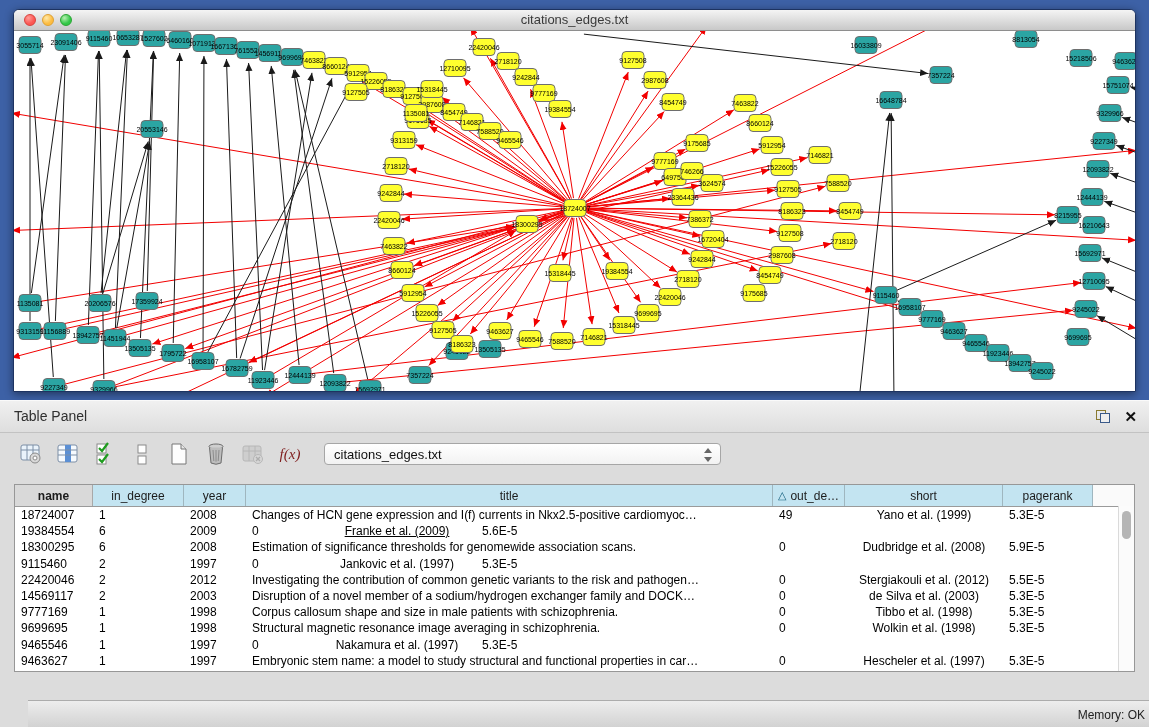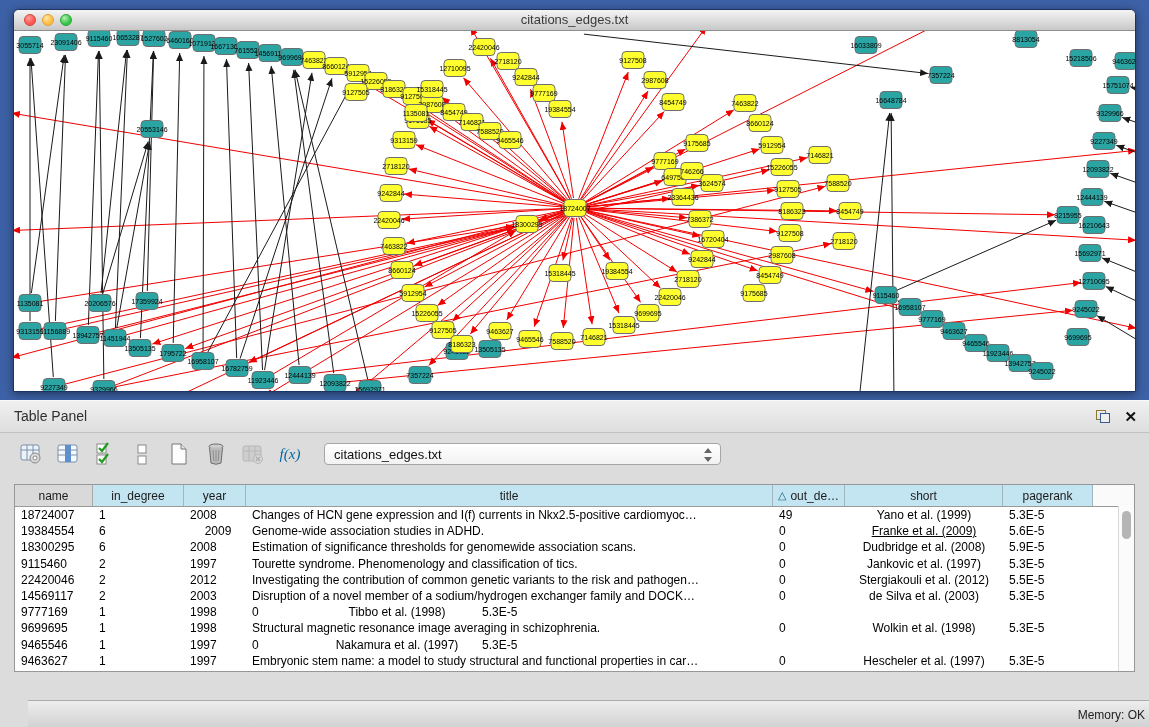--- a/index.html
+++ b/index.html
@@ -29,36 +29,36 @@
   .panel-title{position:absolute;left:14px;top:0;line-height:31px;font-size:14px;color:#303030;}
   .panel-hicons{position:absolute;right:12px;top:0;height:31px;display:flex;align-items:center;gap:14px;}
   .float-ic{position:relative;width:14px;height:13px;display:inline-block;}
   .float-ic .sq1{position:absolute;left:0;top:0;width:8px;height:8px;border:1.5px solid #8a7a30;background:transparent;}
   .float-ic .sq2{position:absolute;right:0;bottom:0;width:8px;height:8px;border:1.5px solid #3a5a8a;background:#EFEFEF;}
   .close-x{font-size:15px;font-weight:bold;color:#111;line-height:15px;cursor:default;}
 
   .toolbar{height:42px;display:flex;align-items:center;padding-left:18px;gap:11px;}
   .tbtn{width:26px;height:26px;display:flex;align-items:center;justify-content:center;}
   .tbtn svg{display:block;}
-  .fx{font-size:15px;color:#0369a1;font-style:italic;font-family:"Liberation Serif",serif;}
+  .fx{font-size:15px;color:#7f1d1d;font-style:italic;font-family:"Liberation Serif",serif;}
   .combo{margin-left:10px;width:397px;height:22px;background:linear-gradient(#FFF,#F2F2F2);
       border:1px solid #A6A6A6;border-radius:4px;display:flex;align-items:center;position:relative;
       font-size:13px;color:#111;padding-left:9px;box-sizing:border-box;}
   .combo-arrows{position:absolute;right:7px;top:3px;width:9px;height:16px;}
   .combo-arrows .up{position:absolute;top:1px;left:0;width:0;height:0;border-left:4px solid transparent;
       border-right:4px solid transparent;border-bottom:5px solid #666;}
   .combo-arrows .dn{position:absolute;bottom:1px;left:0;width:0;height:0;border-left:4px solid transparent;
       border-right:4px solid transparent;border-top:5px solid #666;}
 
   .table-wrap{position:absolute;left:14px;top:84px;width:1121px;height:188px;border:1px solid #979797;
       background:#fff;box-sizing:border-box;overflow:hidden;}
   .thead{display:flex;height:21px;border-bottom:1px solid #9a9a9a;}
   .hcell{box-sizing:border-box;background:#C3E4F1;border-right:1px solid #9fb6bf;font-size:12px;color:#1c1c1c;
       display:flex;align-items:center;justify-content:center;overflow:hidden;white-space:nowrap;}
-  .hcell.sel{background:#D9D9D9;border-right-color:#a8a8a8;}
+  .hcell.sel{background:#D9D9D9;border-right-color:#a8a8a8;font-weight:bold;}
   .hcell .sortglyph{color:#16607f;margin-right:4px;font-size:11px;}
   .hfill{flex:1;background:#FAFAFA;}
   .trow{display:flex;height:16.2px;line-height:16.2px;font-size:12px;color:#000;white-space:nowrap;}
   .tcell{box-sizing:border-box;padding-left:6px;overflow:hidden;}
   .tcell.center{text-align:center;padding-left:0;}
   .vscroll{position:absolute;right:0;top:21px;bottom:0;width:15px;background:#FBFBFB;border-left:1px solid #DADADA;}
   .vthumb{position:absolute;left:3px;top:5px;width:9px;height:28px;background:#B5B5B5;border-radius:5px;}
 
   .tabbar{position:absolute;left:0;right:12px;top:274px;display:flex;justify-content:flex-end;margin-top:41px;}
   .seg{display:flex;border:1px solid #8B8B8B;border-radius:5px;overflow:hidden;height:20px;
@@ -829,40 +829,38 @@
           <div class="tcell" style="width: 91px;">1</div>
           <div class="tcell" style="width: 62px;">2008</div>
           <div class="tcell" style="width: 527px;">Changes of HCN gene expression and I(f) currents in Nkx2.5-positive cardiomyoc…</div>
           <div class="tcell" style="width: 72px;">49</div>
           <div class="tcell center" style="width: 158px;">Yano et al. (1999)</div>
           <div class="tcell" style="width: 90px;">5.3E-5</div>
         </div>
         <div class="trow">
           <div class="tcell" style="width: 78px;">19384554</div>
           <div class="tcell" style="width: 91px;">6</div>
-          <div class="tcell" style="width: 62px; text-align: center;">2009</div>
-          <div class="tcell" style="width: 527px;">Genome-wide association studies in ADHD.</div>
+          <div class="tcell" style="width: 62px;">2009</div>
           <div class="tcell" style="width: 72px;">0</div>
           <div class="tcell center" style="width: 158px; text-decoration: underline;">Franke et al. (2009)</div>
           <div class="tcell" style="width: 90px;">5.6E-5</div>
         </div>
         <div class="trow">
           <div class="tcell" style="width: 78px;">18300295</div>
           <div class="tcell" style="width: 91px;">6</div>
           <div class="tcell" style="width: 62px;">2008</div>
           <div class="tcell" style="width: 527px;">Estimation of significance thresholds for genomewide association scans.</div>
           <div class="tcell" style="width: 72px;">0</div>
           <div class="tcell center" style="width: 158px;">Dudbridge et al. (2008)</div>
           <div class="tcell" style="width: 90px;">5.9E-5</div>
         </div>
         <div class="trow">
           <div class="tcell" style="width: 78px;">9115460</div>
           <div class="tcell" style="width: 91px;">2</div>
           <div class="tcell" style="width: 62px;">1997</div>
-          <div class="tcell" style="width: 527px;">Tourette syndrome. Phenomenology and classification of tics.</div>
           <div class="tcell" style="width: 72px;">0</div>
           <div class="tcell center" style="width: 158px;">Jankovic et al. (1997)</div>
           <div class="tcell" style="width: 90px;">5.3E-5</div>
         </div>
         <div class="trow">
           <div class="tcell" style="width: 78px;">22420046</div>
           <div class="tcell" style="width: 91px;">2</div>
           <div class="tcell" style="width: 62px;">2012</div>
           <div class="tcell" style="width: 527px;">Investigating the contribution of common genetic variants to the risk and pathogen…</div>
           <div class="tcell" style="width: 72px;">0</div>
@@ -875,20 +873,21 @@
           <div class="tcell" style="width: 62px;">2003</div>
           <div class="tcell" style="width: 527px;">Disruption of a novel member of a sodium/hydrogen exchanger family and DOCK…</div>
           <div class="tcell" style="width: 72px;">0</div>
           <div class="tcell center" style="width: 158px;">de Silva et al. (2003)</div>
           <div class="tcell" style="width: 90px;">5.3E-5</div>
         </div>
         <div class="trow">
           <div class="tcell" style="width: 78px;">9777169</div>
           <div class="tcell" style="width: 91px;">1</div>
           <div class="tcell" style="width: 62px;">1998</div>
+          <div class="tcell" style="width: 527px;">Corpus callosum shape and size in male patients with schizophrenia.</div>
           <div class="tcell" style="width: 72px;">0</div>
           <div class="tcell center" style="width: 158px;">Tibbo et al. (1998)</div>
           <div class="tcell" style="width: 90px;">5.3E-5</div>
         </div>
         <div class="trow">
           <div class="tcell" style="width: 78px;">9699695</div>
           <div class="tcell" style="width: 91px;">1</div>
           <div class="tcell" style="width: 62px;">1998</div>
           <div class="tcell" style="width: 527px;">Structural magnetic resonance image averaging in schizophrenia.</div>
           <div class="tcell" style="width: 72px;">0</div>

